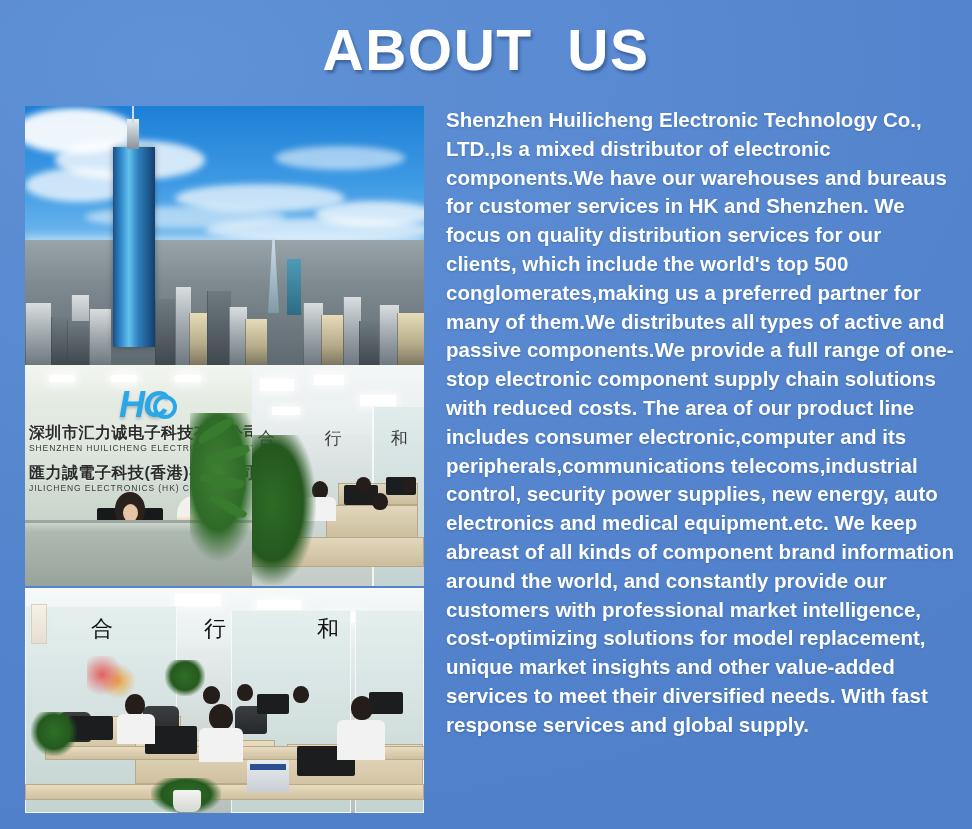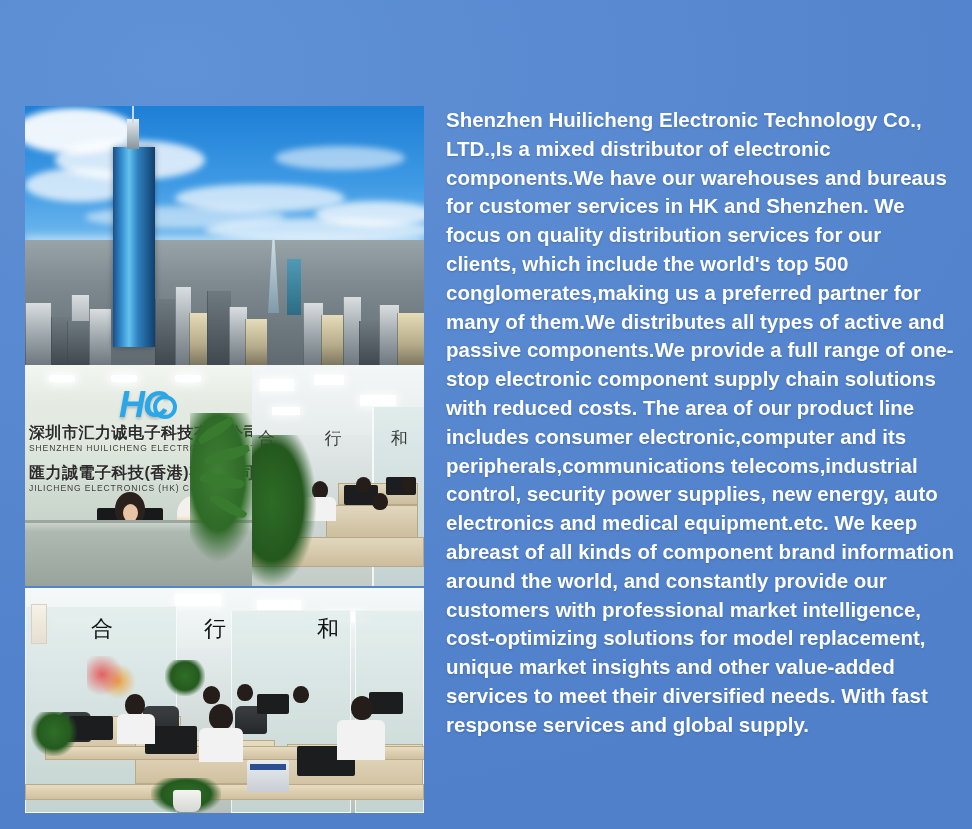--- a/index.html
+++ b/index.html
@@ -251,20 +251,21 @@
     text-align: left;
     white-space: pre-wrap;
     word-break: normal;
   }
 </style>
 </head>
 <body>
 
 <div id="about-page">
 
+  <div class="section-title">ABOUT  US</div>
 
   <div class="gallery">
 
     <div class="photo photo-skyline">
       <div class="sky"></div>
       <div class="cloud c1"></div>
       <div class="cloud c2"></div>
       <div class="cloud c3"></div>
       <div class="cloud c4"></div>
       <div class="cloud c5"></div>

